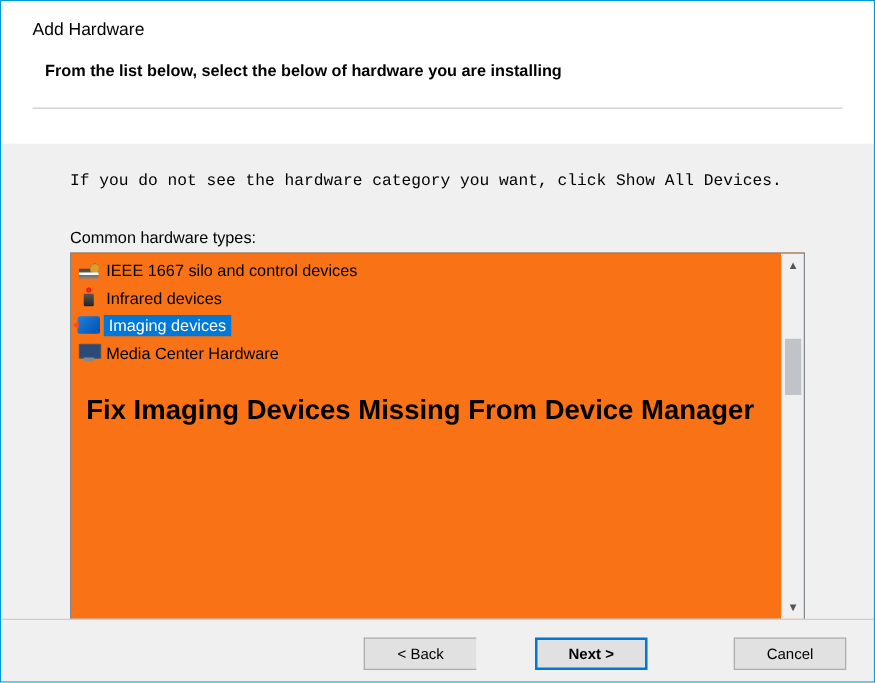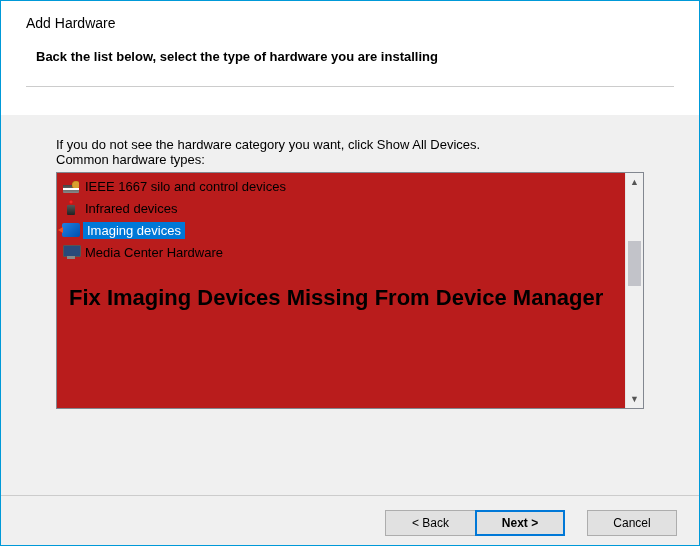--- a/index.html
+++ b/index.html
@@ -34,31 +34,33 @@
       margin-top: 22px;
     }
     .content-section {
       background: #f0f0f0;
       padding: 22px 55px 28px 55px;
       height: 380px;
     }
     .help-text {
       font-size: 13px;
       color: #000;
+      margin-bottom: 30px;
+      font-family: Liberation Mono, monospace;
     }
     .list-label {
       font-size: 13px;
       color: #000;
       margin-bottom: 5px;
     }
     .listbox-wrapper {
       display: flex;
       border: 1px solid #828790;
-      background: #b91c1c;
-      height: 237px;
+      background: #f97316;
+      height: 294px;
     }
     .listbox {
       flex: 1;
       overflow: hidden;
       padding: 2px 0;
     }
     .list-item {
       display: flex;
       align-items: center;
       height: 22px;
@@ -128,20 +130,21 @@
     }
     .btn {
       width: 90px;
       height: 26px;
       background: #e1e1e1;
       border: 1px solid #adadad;
       font-family: inherit;
       font-size: 12px;
       color: #000;
       cursor: pointer;
+      margin-left: 47px;
     }
     .btn.default {
       border: 2px solid #0078d7;
       font-weight: bold;
     }
     .btn-group {
       display: flex;
       margin-right: 22px;
     }
     .btn-group .btn:first-child {
@@ -209,21 +212,21 @@
       left: 4px; bottom: 0;
       width: 8px; height: 3px;
       background: #888;
     }
   </style>
 </head>
 <body>
 
 <div class="header-section">
   <div class="window-title">Add Hardware</div>
-  <div class="subtitle">Back the list below, select the type of hardware you are installing</div>
+  <div class="subtitle">From the list below, select the below of hardware you are installing</div>
   <div class="divider"></div>
 </div>
 
 <div class="content-section">
   <div class="help-text">If you do not see the hardware category you want, click Show All Devices.</div>
   <div class="list-label">Common hardware types:</div>
 
   <div class="listbox-wrapper">
     <div class="listbox">
       <div class="list-item">

